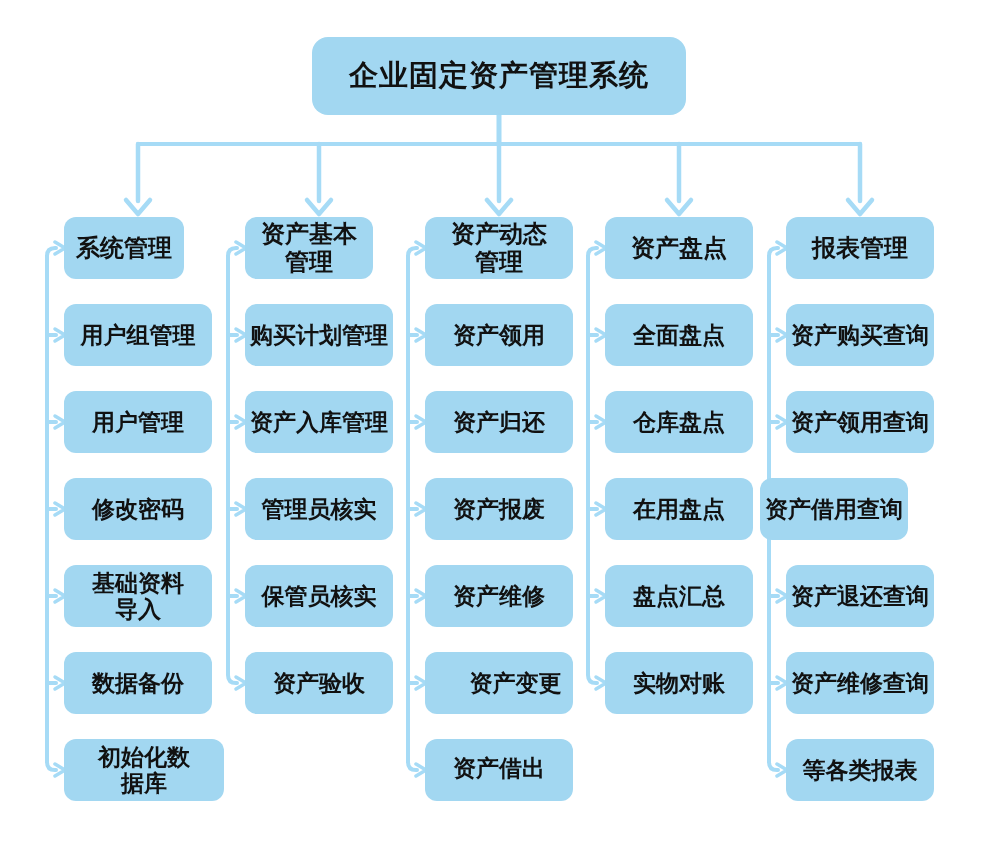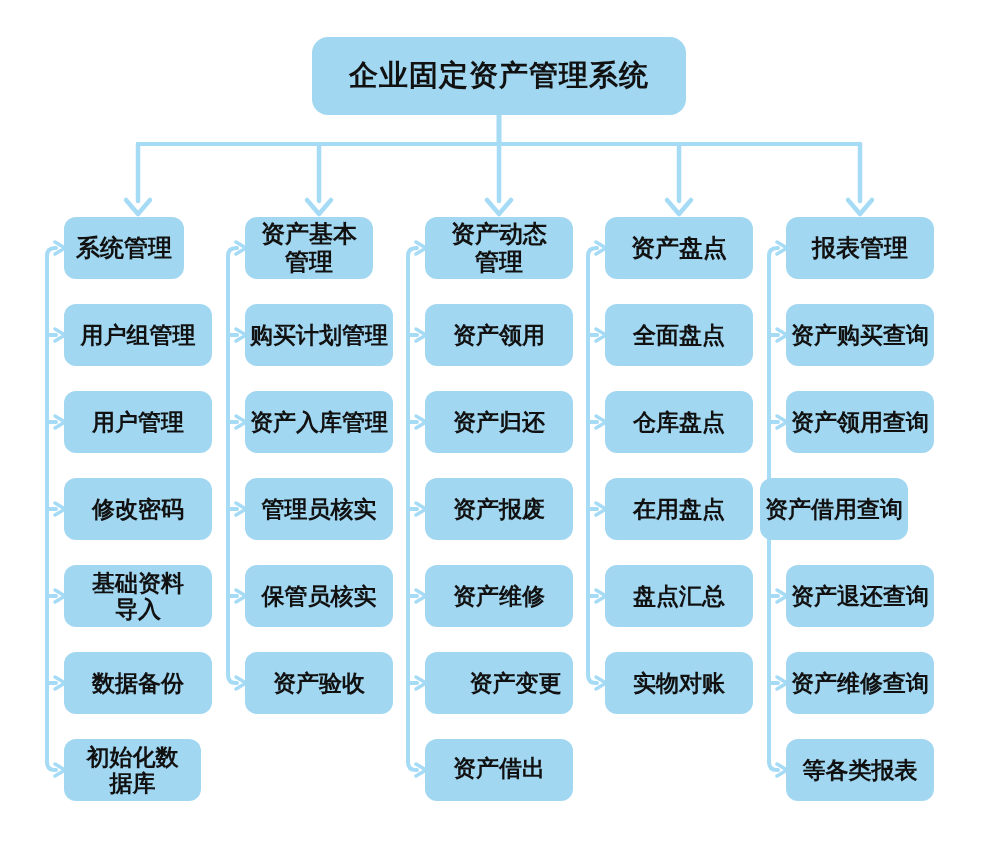--- a/index.html
+++ b/index.html
@@ -117,21 +117,21 @@
     </svg>
   <div class="root-node" id="rootNode" style="left:312px;top:37px;width:374px;height:78px;">企业固定资产管理系统</div>
   <div id="nodes">
       <div class="node header" style="left: 64px; top: 217px; width: 120px; min-height: 62px;">系统管理</div>
       <div class="node" style="left: 64px; top: 304px; width: 148px; min-height: 62px;">用户组管理</div>
       <div class="node" style="left: 64px; top: 391px; width: 148px; min-height: 62px;">用户管理</div>
       <div class="node" style="left: 64px; top: 478px; width: 148px; min-height: 62px;">修改密码</div>
       <div class="node" style="left: 64px; top: 565px; width: 148px; min-height: 62px;">基础资料
 导入</div>
       <div class="node" style="left: 64px; top: 652px; width: 148px; min-height: 62px;">数据备份</div>
-      <div class="node" style="left: 64px; top: 739px; width: 137px; min-height: 62px;">初始化数
+      <div class="node" style="left: 64px; top: 739px; width: 160px; min-height: 62px;">初始化数
 据库</div>
       <div class="node header" style="left: 245px; top: 217px; width: 128px; min-height: 62px;">资产基本
 管理</div>
       <div class="node" style="left: 245px; top: 304px; width: 148px; min-height: 62px;">购买计划管理</div>
       <div class="node" style="left: 245px; top: 391px; width: 148px; min-height: 62px;">资产入库管理</div>
       <div class="node" style="left: 245px; top: 478px; width: 148px; min-height: 62px;">管理员核实</div>
       <div class="node" style="left: 245px; top: 565px; width: 148px; min-height: 62px;">保管员核实</div>
       <div class="node" style="left: 245px; top: 652px; width: 148px; min-height: 62px;">资产验收</div>
       <div class="node header" style="left: 425px; top: 217px; width: 148px; min-height: 62px;">资产动态
 管理</div>

